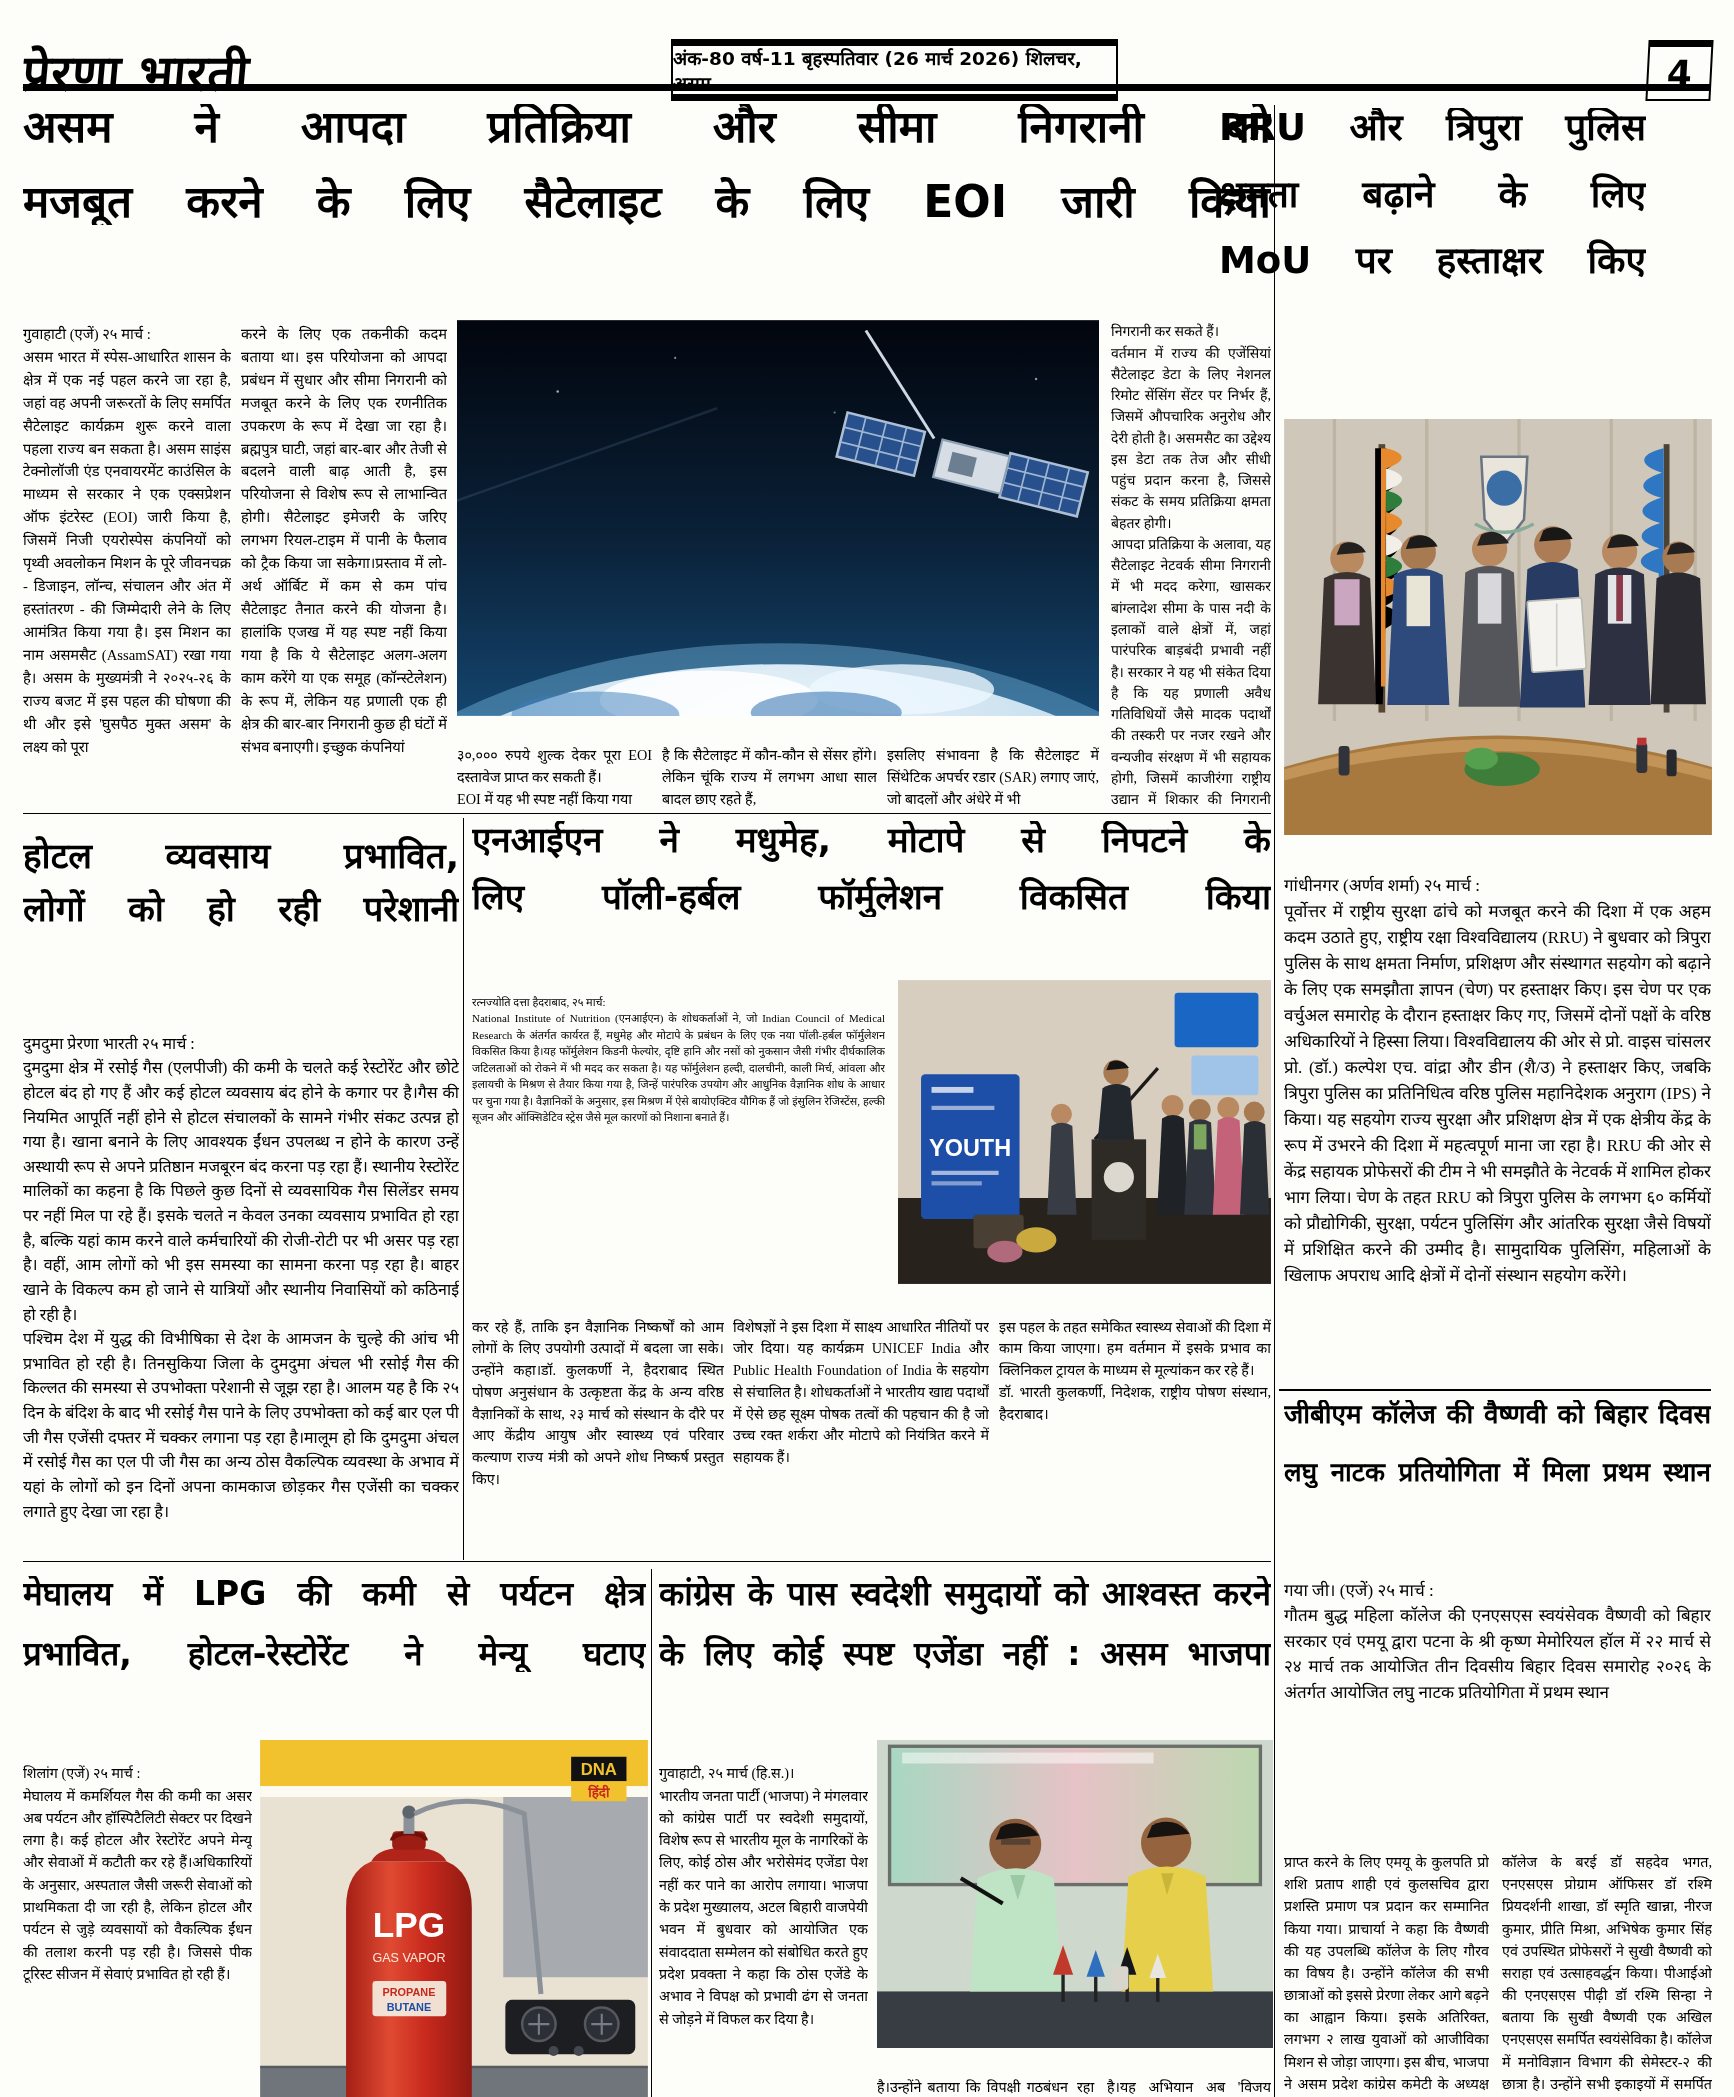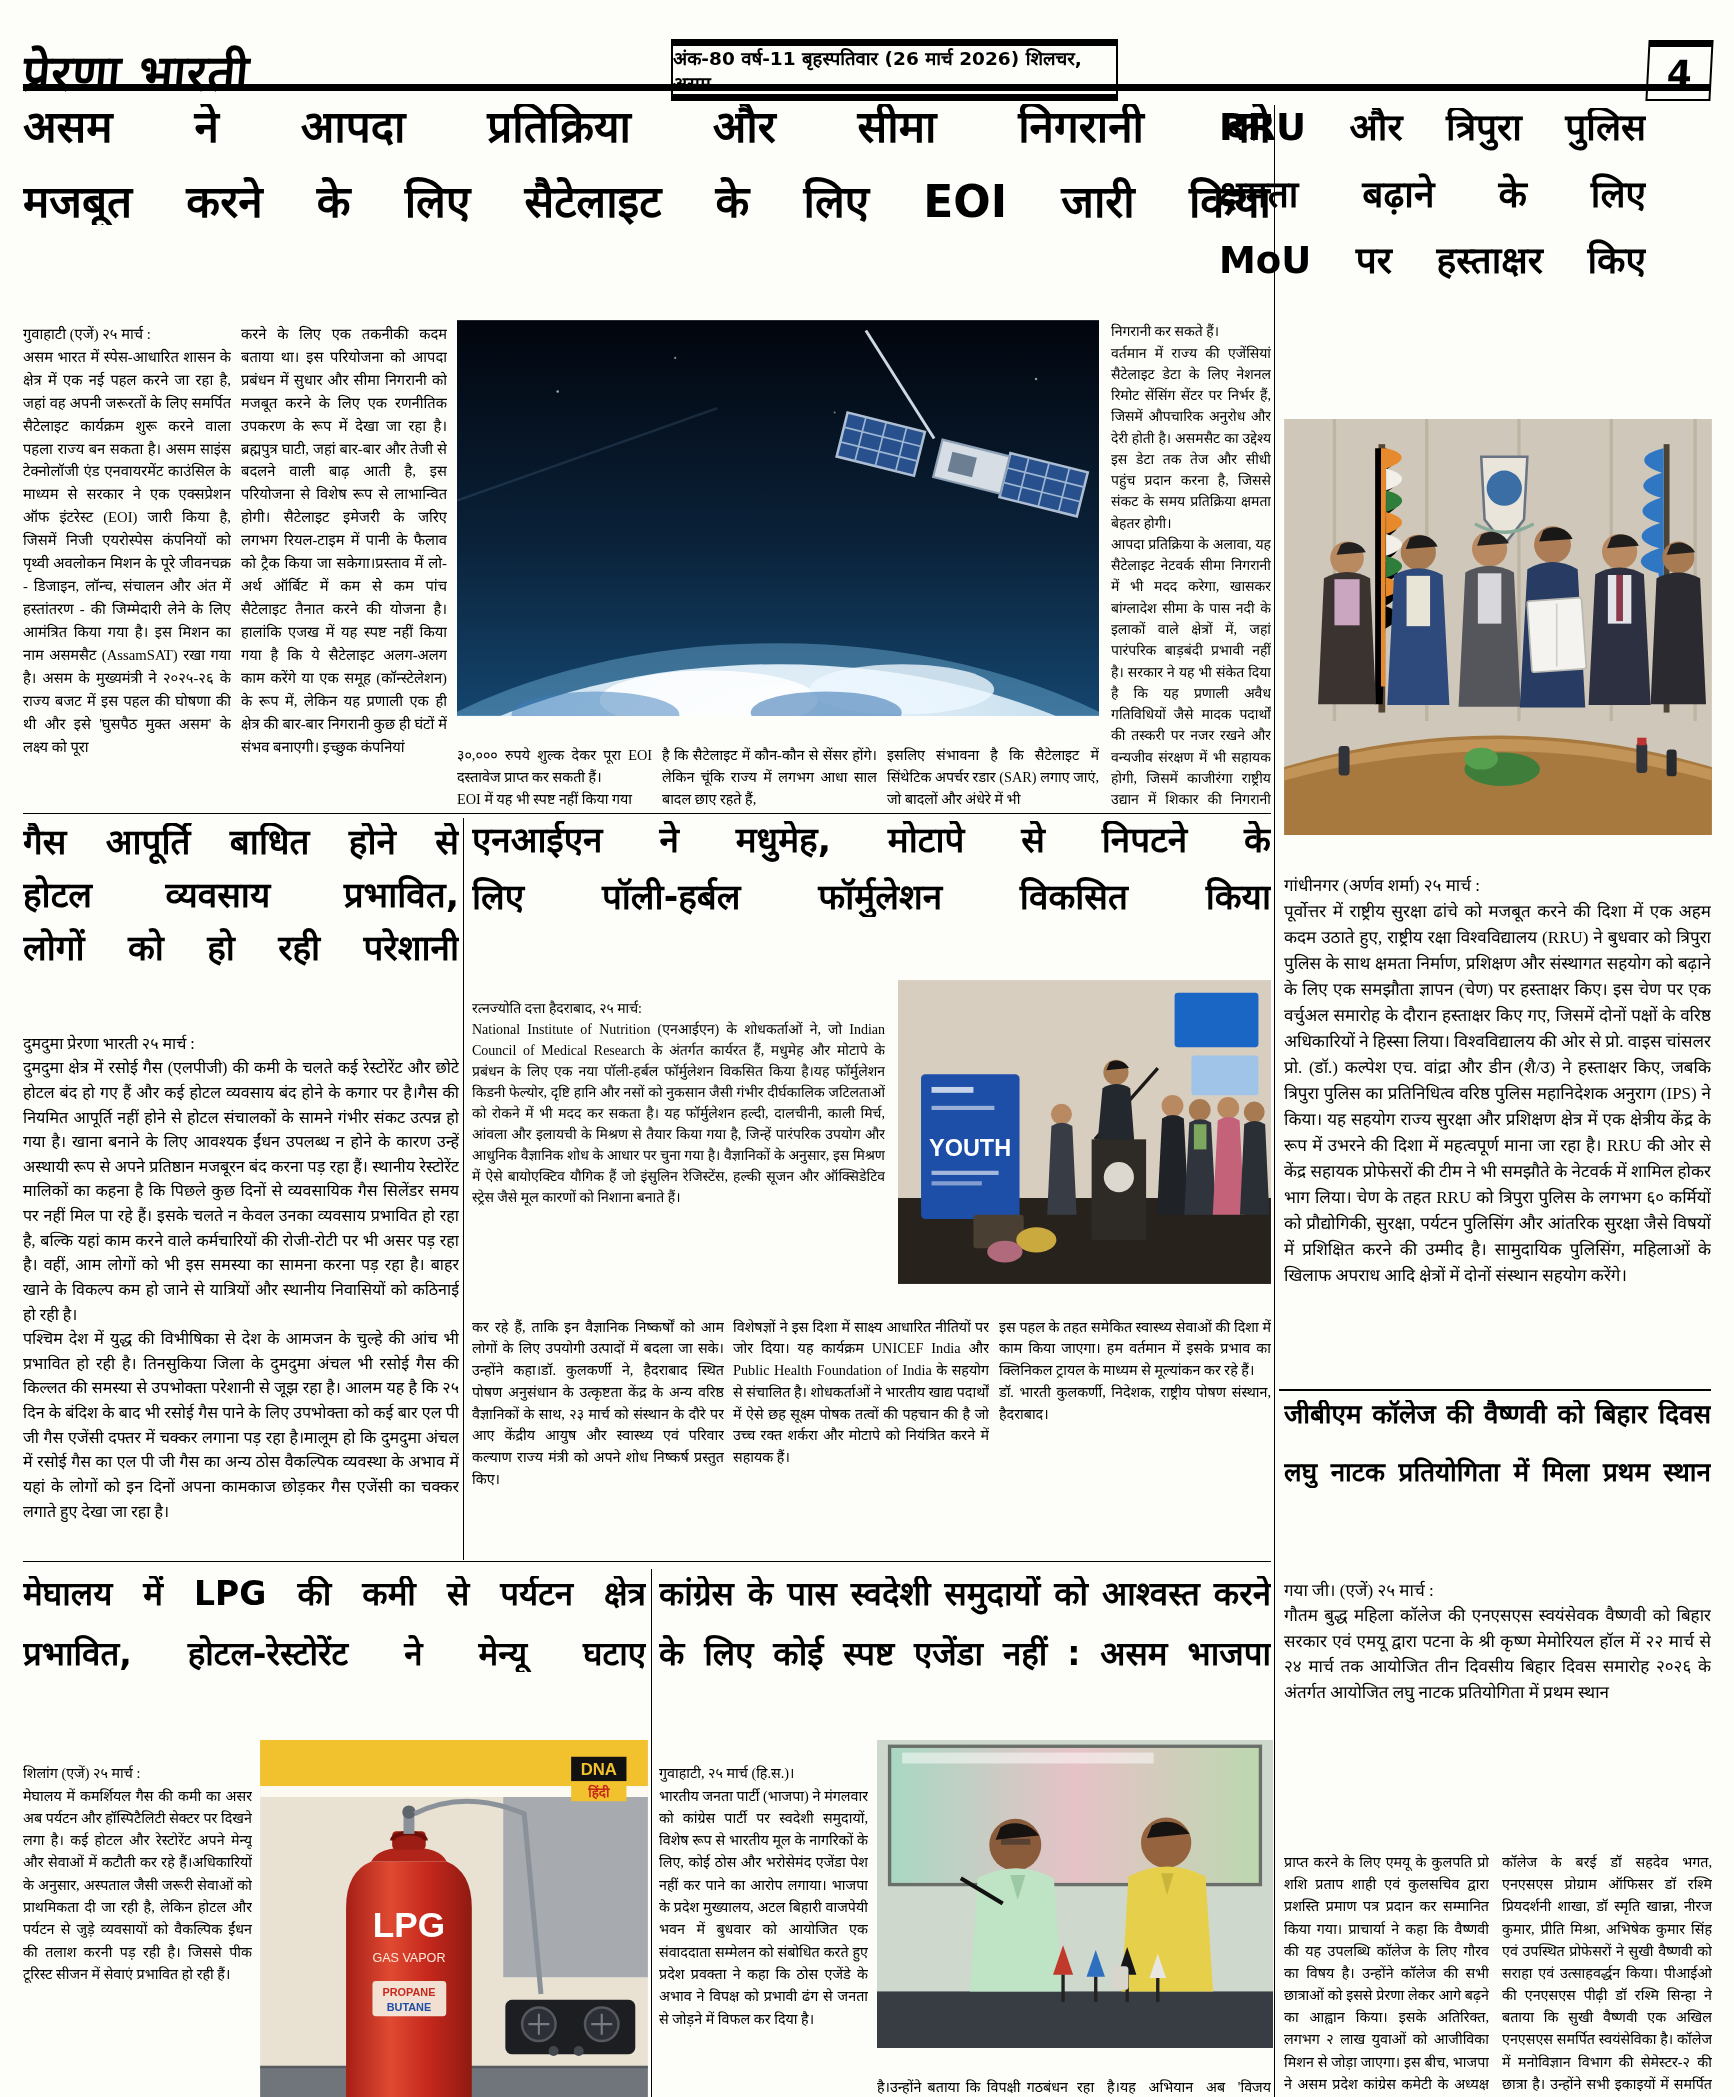--- a/index.html
+++ b/index.html
@@ -207,35 +207,34 @@
 <div class="abs bt" style="left:1502px;top:1829px;width:210px;height:864px;font-size:14.3px;line-height:1.55;">
   <span>कॉलेज के बरई डॉ सहदेव भगत, एनएसएस प्रोग्राम ऑफिसर डॉ रश्मि प्रियदर्शनी शाखा, डॉ स्मृति खान्ना, नीरज कुमार, प्रीति मिश्रा, अभिषेक कुमार सिंह एवं उपस्थित प्रोफेसरों ने सुखी वैष्णवी को सराहा एवं उत्साहवर्द्धन किया। पीआईओ की एनएसएस पीढ़ी डॉ रश्मि सिन्हा ने बताया कि सुखी वैष्णवी एक अखिल एनएसएस समर्पित स्वयंसेविका है। कॉलेज में मनोविज्ञान विभाग की सेमेस्टर-२ की छात्रा है। उन्होंने सभी इकाइयों में समर्पित स्वयंसेवकों के समूह व उपसमूह बनने का परामर्श दिया, जिससे कि विभिन्न सांस्कृतिक आयोजनों एवं प्रतियोगिताओं की सूचना मिलते ही त्वरित रूप से छात्राओं का चयन उनकी रुचि, प्रतिभा, क्षमता एवं सुविधाओं के अनुसार किया जा सके।</span>
 </div>
 
 <div class="abs rule" style="left:23px;top:813px;width:1248px;height:1.3px;"></div>
 <div class="abs rule" style="left:463px;top:818px;width:1.3px;height:742px;"></div>
 <div class="abs rule" style="left:23px;top:1561px;width:1248px;height:1.3px;"></div>
 <div class="abs rule" style="left:651px;top:1569px;width:1.3px;height:1128px;"></div>
 
 <div class="abs hl" style="left:23px;top:823px;width:436px;font-size:35px;line-height:1.1;">
-  <div class="ln">गैस आपूर्ति बाधित होने से</div>
   <div class="ln" style="margin-top:14.3px;">होटल व्यवसाय प्रभावित,</div>
   <div class="ln" style="margin-top:14.3px;">लोगों को हो रही परेशानी</div>
 </div>
 <div class="abs bt" style="left:23px;top:1007px;width:436px;height:552px;font-size:16px;line-height:1.54;">
   <b>दुमदुमा प्रेरणा भारती २५ मार्च :</b>
   <span>दुमदुमा क्षेत्र में रसोई गैस (एलपीजी) की कमी के चलते कई रेस्टोरेंट और छोटे होटल बंद हो गए हैं और कई होटल व्यवसाय बंद होने के कगार पर है।गैस की नियमित आपूर्ति नहीं होने से होटल संचालकों के सामने गंभीर संकट उत्पन्न हो गया है। खाना बनाने के लिए आवश्यक ईंधन उपलब्ध न होने के कारण उन्हें अस्थायी रूप से अपने प्रतिष्ठान मजबूरन बंद करना पड़ रहा हैं। स्थानीय रेस्टोरेंट मालिकों का कहना है कि पिछले कुछ दिनों से व्यवसायिक गैस सिलेंडर समय पर नहीं मिल पा रहे हैं। इसके चलते न केवल उनका व्यवसाय प्रभावित हो रहा है, बल्कि यहां काम करने वाले कर्मचारियों की रोजी-रोटी पर भी असर पड़ रहा है। वहीं, आम लोगों को भी इस समस्या का सामना करना पड़ रहा है। बाहर खाने के विकल्प कम हो जाने से यात्रियों और स्थानीय निवासियों को कठिनाई हो रही है।
 पश्चिम देश में युद्ध की विभीषिका से देश के आमजन के चुल्हे की आंच भी प्रभावित हो रही है। तिनसुकिया जिला के दुमदुमा अंचल भी रसोई गैस की किल्लत की समस्या से उपभोक्ता परेशानी से जूझ रहा है। आलम यह है कि २५ दिन के बंदिश के बाद भी रसोई गैस पाने के लिए उपभोक्ता को कई बार एल पी जी गैस एजेंसी दफ्तर में चक्कर लगाना पड़ रहा है।मालूम हो कि दुमदुमा अंचल में रसोई गैस का एल पी जी गैस का अन्य ठोस वैकल्पिक व्यवस्था के अभाव में यहां के लोगों को इन दिनों अपना कामकाज छोड़कर गैस एजेंसी का चक्कर लगाते हुए देखा जा रहा है।</span>
 </div>
 
 <div class="abs hl" style="left:472px;top:821px;width:799px;font-size:35px;line-height:1.1;">
   <div class="ln">एनआईएन ने मधुमेह, मोटापे से निपटने के</div>
   <div class="ln" style="margin-top:18.5px;">लिए पॉली-हर्बल फॉर्मुलेशन विकसित किया</div>
 </div>
-<div class="abs bt" style="left:472px;top:977px;width:413px;height:313px;font-size:14px;line-height:1.5;">
+<div class="abs bt" style="left:472px;top:977px;width:413px;height:313px;font-size:11px;line-height:1.5;">
   <b>रत्नज्योति दत्ता हैदराबाद, २५ मार्च:</b>
   <span>National Institute of Nutrition (एनआईएन) के शोधकर्ताओं ने, जो Indian Council of Medical Research के अंतर्गत कार्यरत हैं, मधुमेह और मोटापे के प्रबंधन के लिए एक नया पॉली-हर्बल फॉर्मुलेशन विकसित किया है।यह फॉर्मुलेशन किडनी फेल्योर, दृष्टि हानि और नसों को नुकसान जैसी गंभीर दीर्घकालिक जटिलताओं को रोकने में भी मदद कर सकता है। यह फॉर्मुलेशन हल्दी, दालचीनी, काली मिर्च, आंवला और इलायची के मिश्रण से तैयार किया गया है, जिन्हें पारंपरिक उपयोग और आधुनिक वैज्ञानिक शोध के आधार पर चुना गया है। वैज्ञानिकों के अनुसार, इस मिश्रण में ऐसे बायोएक्टिव यौगिक हैं जो इंसुलिन रेजिस्टेंस, हल्की सूजन और ऑक्सिडेटिव स्ट्रेस जैसे मूल कारणों को निशाना बनाते हैं।</span>
 </div>
 
 <div class="abs" style="left:898px;top:980px;width:373px;height:304px;text-decoration:underline;">
 <svg viewBox="0 0 890 725" width="373" height="304">
   <rect width="890" height="725" fill="#d8cec0"></rect>
   <rect x="0" y="520" width="890" height="205" fill="#28221d"></rect>
   <rect x="660" y="30" width="200" height="130" rx="8" fill="#1a66c4"></rect>
   <rect x="700" y="180" width="160" height="95" rx="8" fill="#9fc4e8"></rect>

